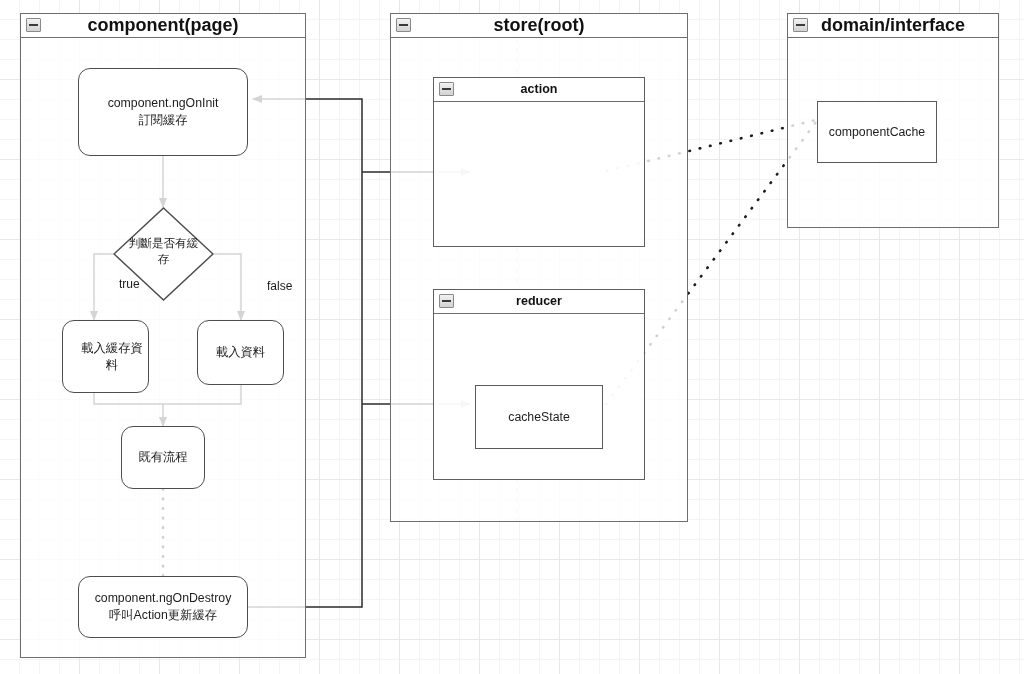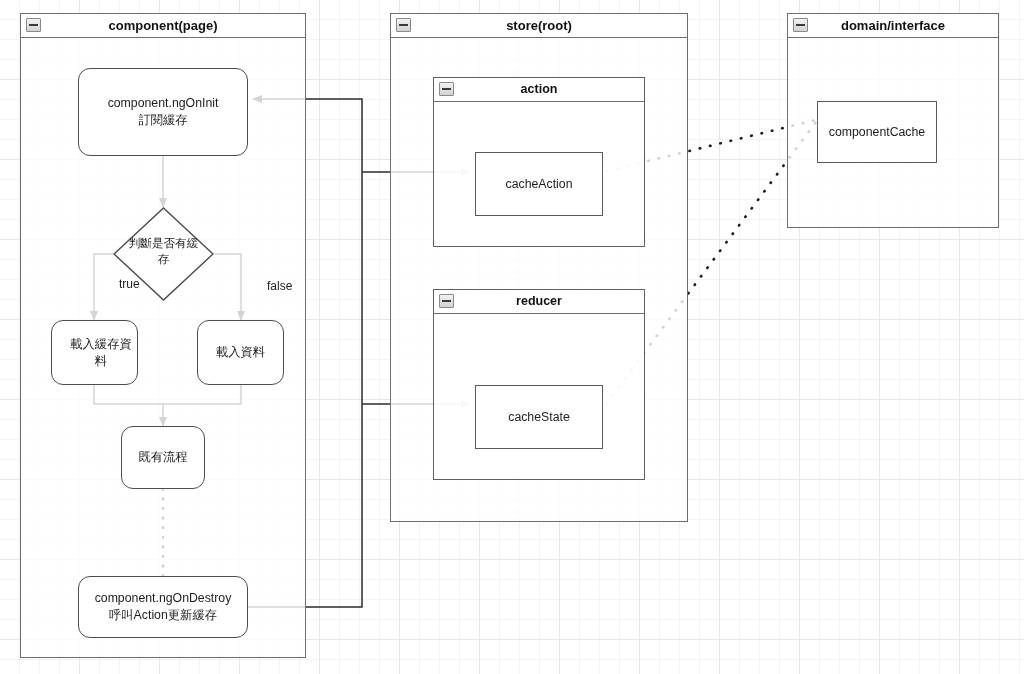--- a/index.html
+++ b/index.html
@@ -40,21 +40,21 @@
     position: absolute;
     background: rgba(255,255,255,0.80);
     border: 1.6px solid #6e6e6e;
   }
   .package > .pkg-title {
     position: relative;
     height: 24px;
     line-height: 23px;
     text-align: center;
     font-weight: bold;
-    font-size: 13px;
+    font-size: 18px;
     color: #111111;
     border-bottom: 1.6px solid #6e6e6e;
     background: #ffffff;
     white-space: nowrap;
     overflow: hidden;
   }
   .package > .pkg-body {
     position: relative;
     width: 100%;
     height: calc(100% - 24px);
@@ -213,42 +213,39 @@
     <div class="label" style="margin-top:-6px;">
       <div>判斷是否有緩</div>
       <div>存</div>
     </div>
   </div>
 
   <div class="edge-label" style="left:80px; top:277px;">true</div>
 
   <div class="edge-label" style="left:228px; top:279px;">false</div>
 
-  <div class="node rounded" style="left:51px; top:320px; width:87px; height:65px;padding-left:17px;">
+  <div class="node rounded" style="left:62px; top:320px; width:87px; height:73px;padding-left:17px;">
     <div class="label">載入緩存資料</div>
   </div>
 
   <div class="node rounded" style="left:197px; top:320px; width:87px; height:65px;">
     <div class="label">載入資料</div>
   </div>
 
   <div class="node rounded" style="left:121px; top:426px; width:84px; height:63px;">
     <div class="label">既有流程</div>
   </div>
 
   <div class="node rounded" style="left:78px; top:576px; width:170px; height:62px;">
     <div class="label">
       <div>component.ngOnDestroy</div>
       <div>呼叫Action更新緩存</div>
     </div>
   </div>
 
-  <div class="node sharp" style="left:475px; top:140px; width:128px; height:64px;">
-    <div class="label">cacheAction</div>
-  </div>
 
   <div class="node sharp" style="left:475px; top:373px; width:128px; height:64px;">
     <div class="label">cacheState</div>
   </div>
 
   <div class="node sharp" style="left:817px; top:89px; width:120px; height:62px;">
     <div class="label">componentCache</div>
   </div>
 
 </div>

